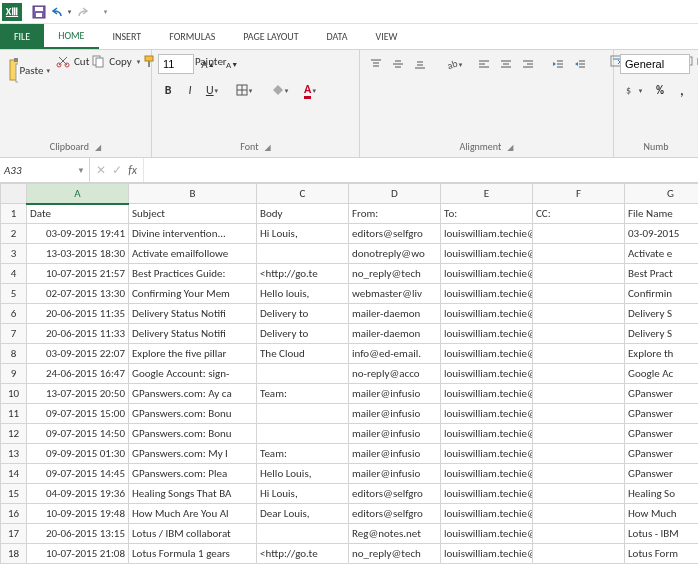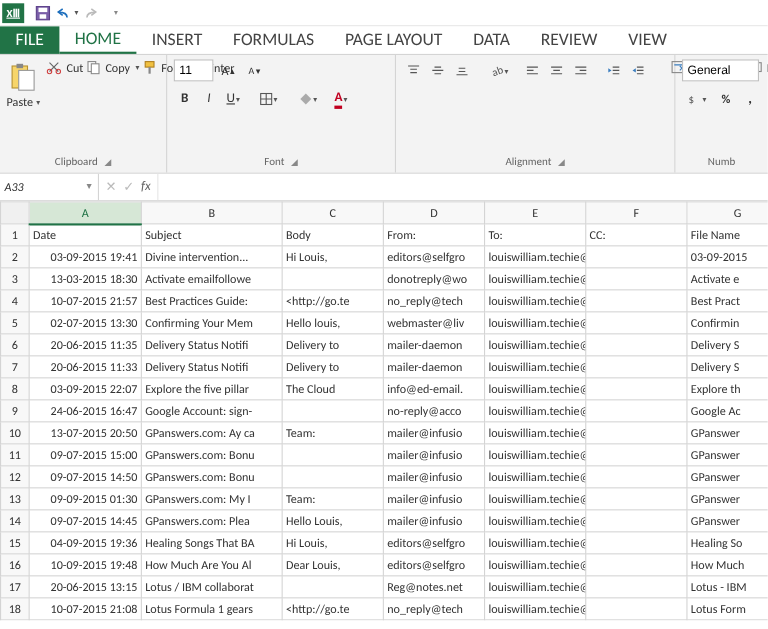--- a/index.html
+++ b/index.html
@@ -6,31 +6,31 @@
   body { font-family: "Segoe UI", Calibri, Arial, sans-serif; font-size: 12px; background: #fff; color: #333; overflow: hidden; width: 698px; height: 572px; }
 
   
   .qat { background: #fff; height: 24px; display: flex; align-items: center; padding-left: 2px; border-bottom: 1px solid #e1e1e1; }
   .qat-logo { width: 20px; height: 18px; background: #217346; display: flex; align-items: center; justify-content: center; color: #fff; font-weight: bold; font-size: 10px; margin-right: 6px; text-decoration: underline; }
   .qat-btn { width: 22px; height: 22px; display: flex; align-items: center; justify-content: center; }
   .qat-btn svg { display: block; }
 
   
   .tabstrip { background: #fff; height: 26px; display: flex; align-items: stretch; border-bottom: 1px solid #d4d4d4; }
-  .tab { padding: 0 14px; display: flex; align-items: center; font-size: 16px; color: #444; cursor: pointer; }
+  .tab { padding: 0 14px; display: flex; align-items: center; font-size: 10px; color: #444; cursor: pointer; }
   .tab.file { background: #217346; color: #fff; }
   .tab.active { color: #217346; border-bottom: 2px solid #217346; }
 
   
   .ribbon { background: #f3f3f3; height: 108px; border-bottom: 1px solid #d4d4d4; display: flex; align-items: stretch; overflow: hidden; }
   .group { border-right: 1px solid #d4d4d4; display: flex; flex-direction: column; justify-content: space-between; padding: 4px 6px 0 6px; }
   .group-label { font-size: 10px; color: #666; text-align: center; padding: 2px 0 4px 0; }
   .group-body { display: flex; gap: 6px; flex: 1; align-items: flex-start; }
 
-  .big-btn { display: flex; flex-direction: column; align-items: center; justify-content: center; width: 44px; gap: 2px; padding-top: 2px; }
+  .big-btn { display: flex; flex-direction: row; align-items: center; justify-content: center; width: 44px; gap: 2px; padding-top: 2px; }
   .big-btn .ico { width: 28px; height: 28px; }
   .big-btn .lbl { font-size: 11px; display: flex; align-items: center; gap: 2px; }
 
   .stack { display: flex; gap: 2px; }
   .row { display: flex; align-items: center; gap: 4px; }
   .small-lbl { font-size: 11px; white-space: nowrap; }
 
   select.ribbon-input, input.ribbon-input { border: 1px solid #c0c0c0; background: #fff; font-size: 11px; }
   .font-name { width: 104px; height: 20px; padding-left: 4px; }
   .font-size { width: 36px; height: 20px; padding-left: 4px; }
@@ -99,21 +99,20 @@
     </div>
 </div>
 
 <div class="tabstrip">
   <div class="tab file">FILE</div>
   <div class="tab active">HOME</div>
   <div class="tab">INSERT</div>
   <div class="tab">FORMULAS</div>
   <div class="tab">PAGE LAYOUT</div>
   <div class="tab">DATA</div>
-  <div class="tab">REVIEW</div>
   <div class="tab">VIEW</div>
 </div>
 
 <div class="ribbon">
 
   <div class="group" style="width:152px;">
     <div class="group-body">
       <div class="big-btn">
         <svg class="ico" width="28" height="28">
             <rect x="4" y="4" width="14" height="20" fill="#f7d56a" stroke="#b59030"></rect>

